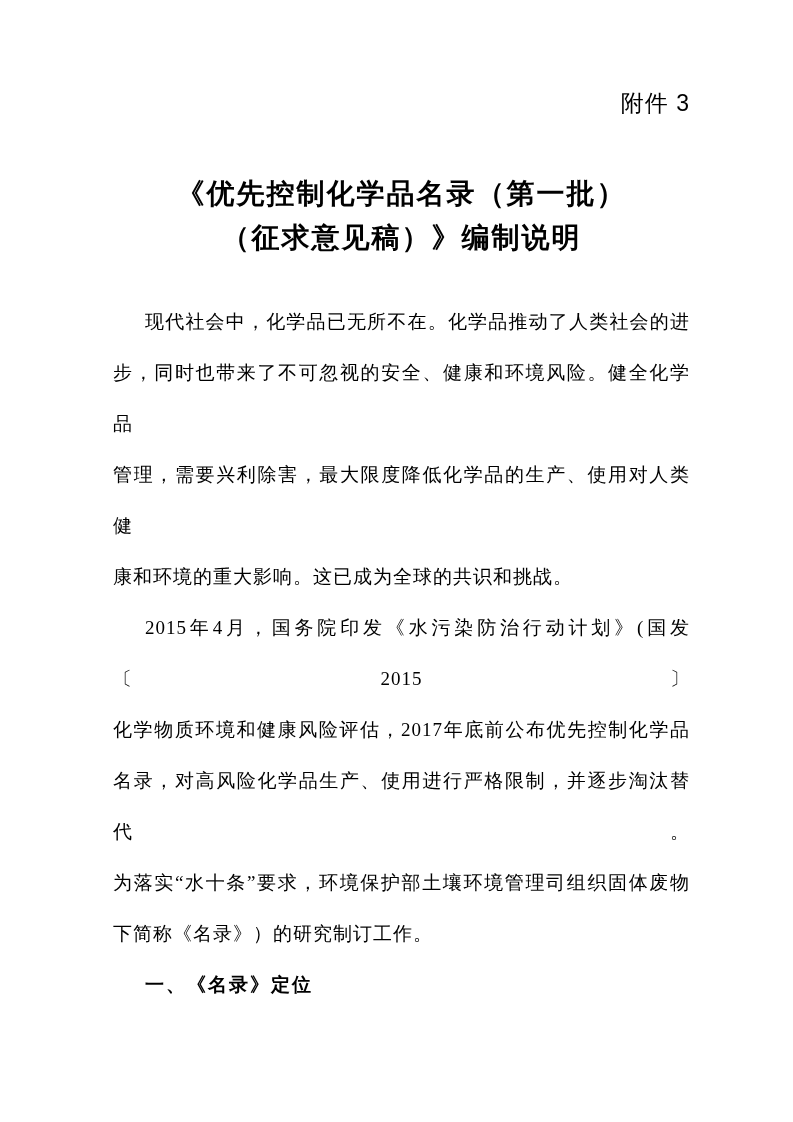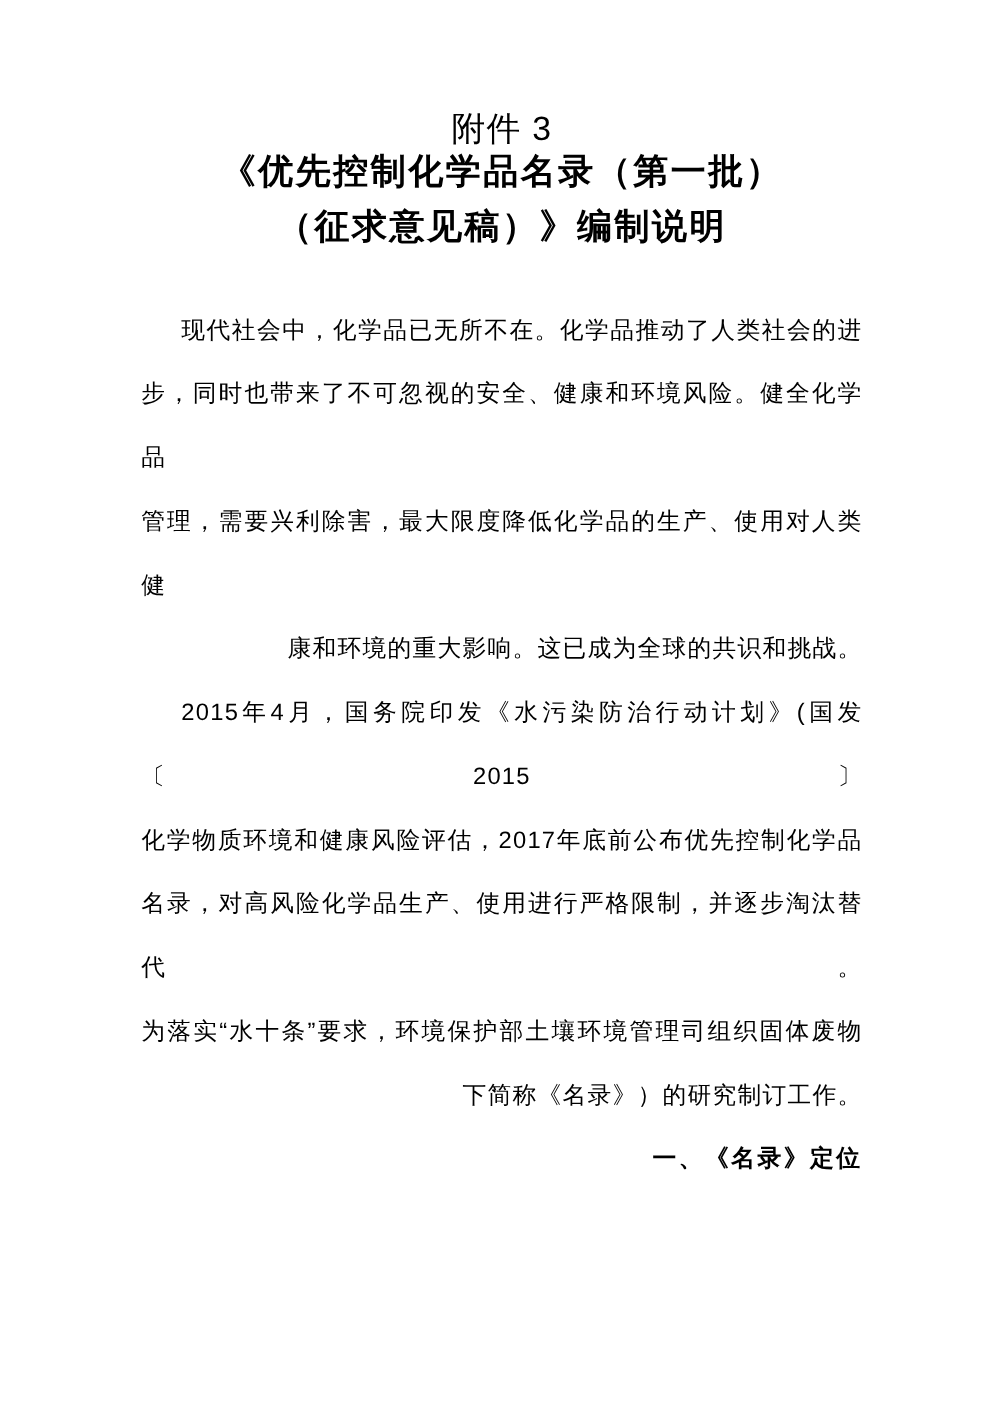--- a/index.html
+++ b/index.html
@@ -12,49 +12,51 @@
     width: 793px;
     height: 1122px;
     background: #ffffff;
     color: #000000;
     font-family: "Liberation Sans", sans-serif;
     box-sizing: border-box;
     padding: 92px 103px 0 113px;
     overflow: hidden;
   }
   .attachment-label {
-    font-size: 27px;
+    font-size: 23px;
     line-height: 23px;
     letter-spacing: 1px;
-    text-align: center;
+    text-align: right;
   }
   .doc-title {
+    margin-top: 57px;
     text-align: center;
     font-weight: bold;
   }
   .doc-title .title-line {
     font-size: 28px;
     line-height: 44px;
     letter-spacing: 2px;
   }
   .doc-body {
     margin-top: 36px;
   }
   .line {
     font-size: 19px;
     line-height: 51px;
     min-height: 51px;
-    text-align: right;
+    text-align: left;
     white-space: nowrap;
     letter-spacing: 1px;
   }
   .line.fill {
     text-align: justify;
     text-align-last: justify;
     white-space: normal;
+    font-family: Liberation Serif, serif;
   }
   .line.indent {
     text-indent: 32px;
   }
   .line.heading {
     font-weight: bold;
     letter-spacing: 2px;
   }
 </style>
 </head>

